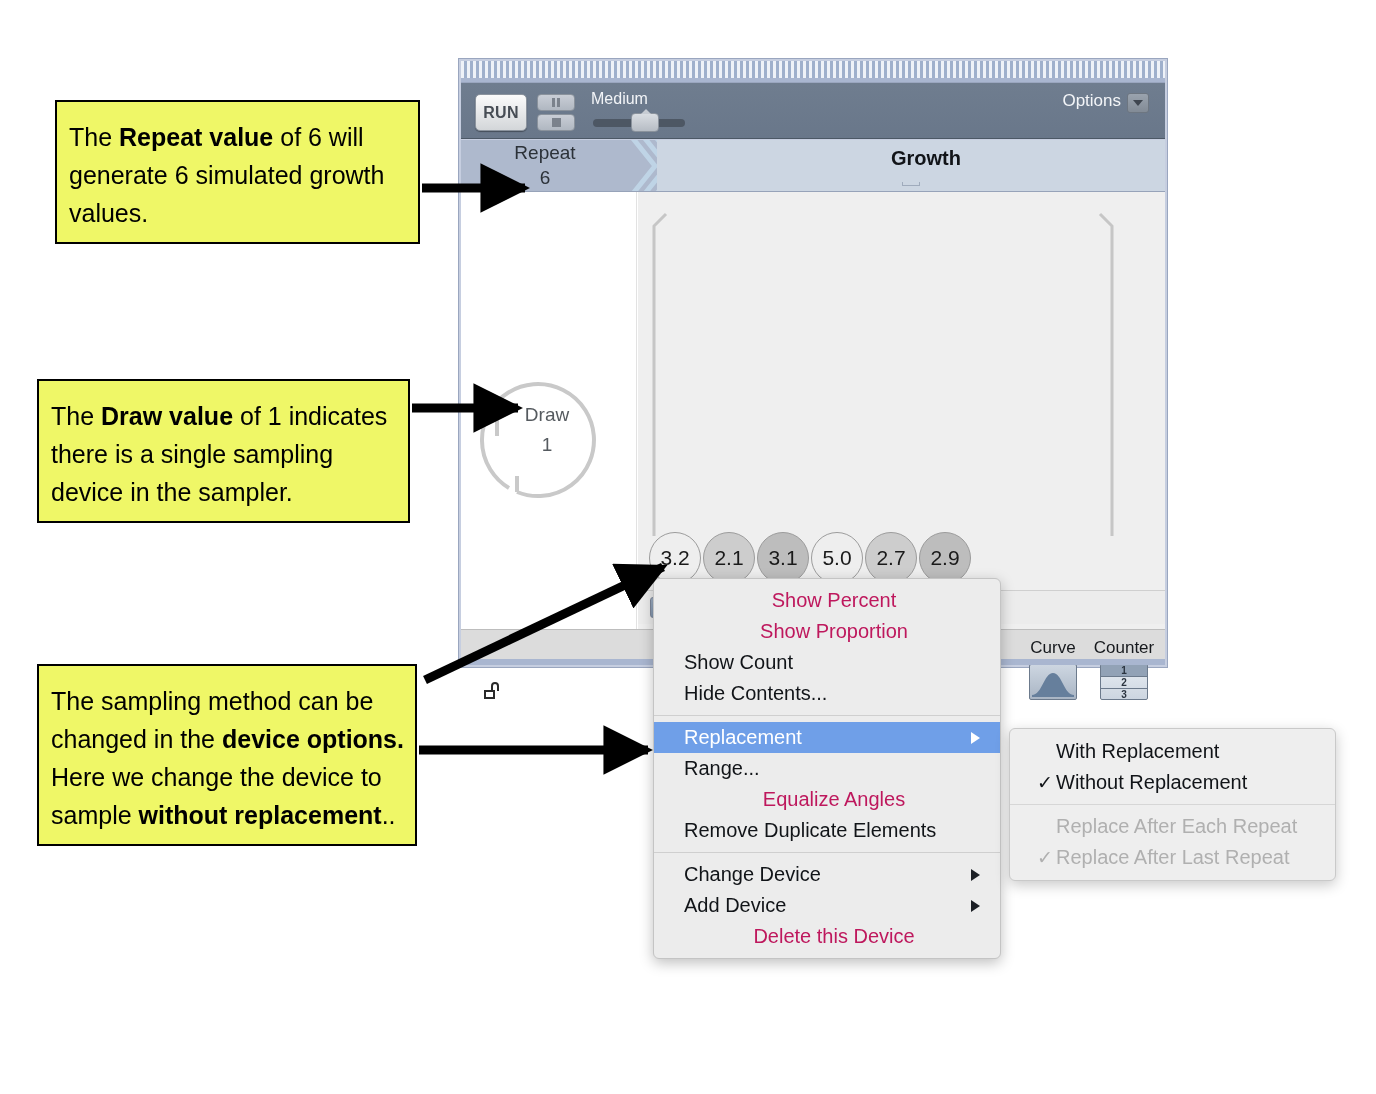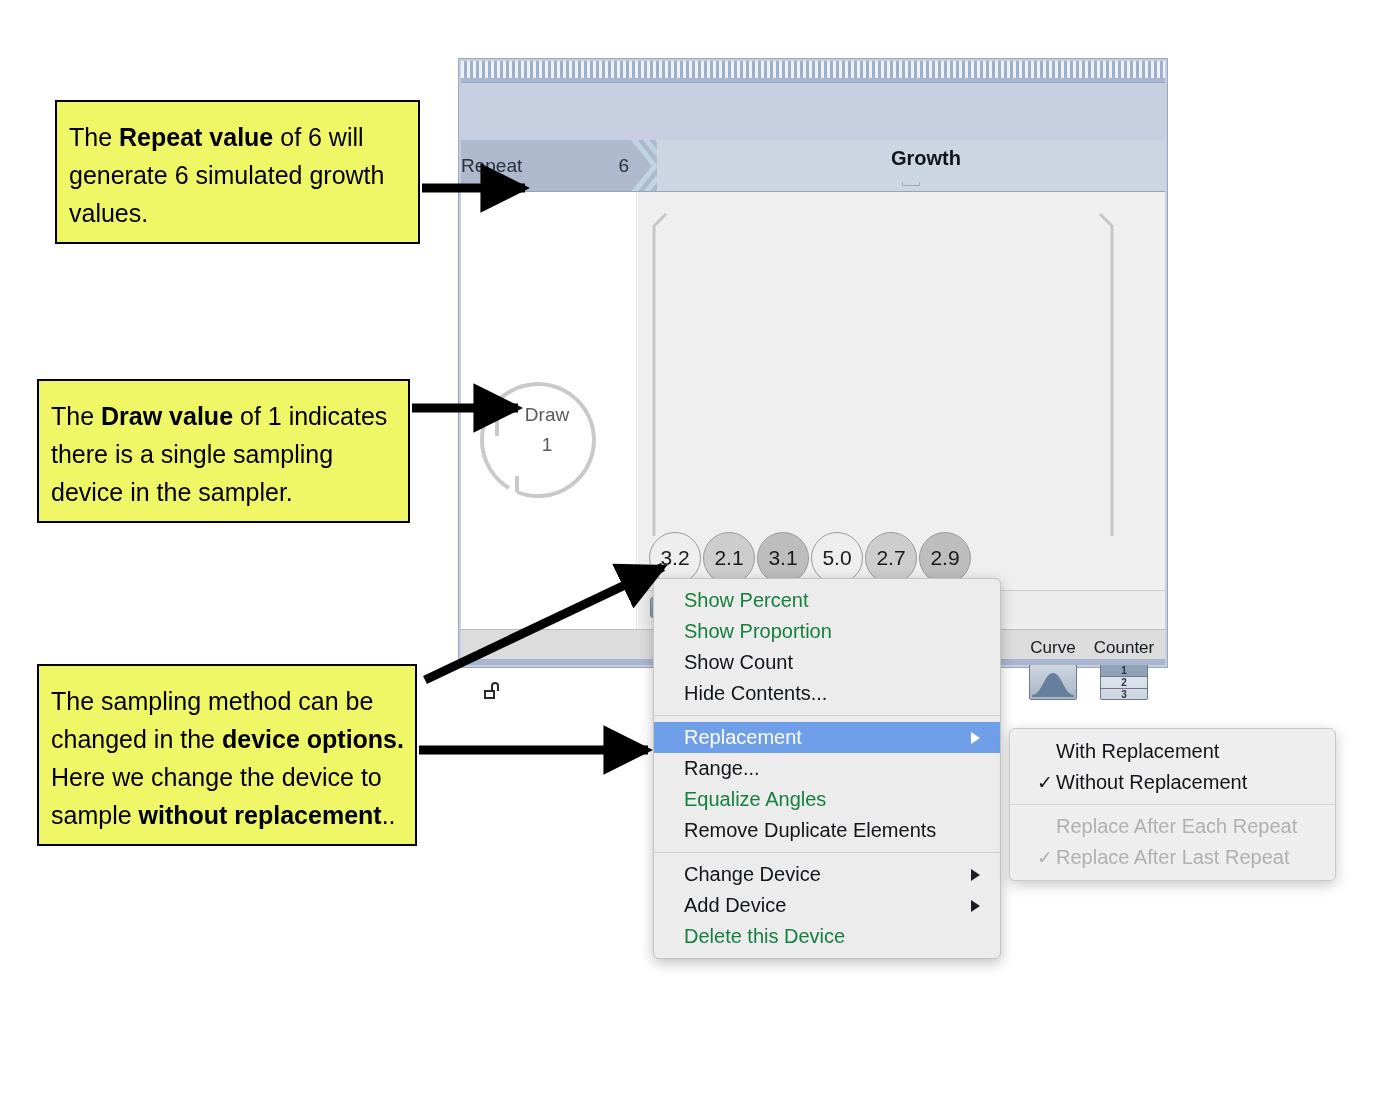--- a/index.html
+++ b/index.html
@@ -100,21 +100,21 @@
   }
 
   
   .band {
     position: absolute; left: 2px; top: 81px; right: 2px; height: 52px;
     background: #aeb9cd;
     border-bottom: 1px solid #97a3b9;
   }
   .repeat-box {
     position: absolute; left: 0; top: 0; width: 168px; height: 100%;
-    display: flex; flex-direction: row; align-items: center; justify-content: space-between;
+    display: flex; flex-direction: column; align-items: center; justify-content: center;
     gap: 0px;
   }
   .repeat-title { font-size: 19px; color: #2c3239; line-height: 24px; }
   .repeat-val   { font-size: 19px; color: #2c3239; line-height: 26px; }
   .chev-zone {
     position: absolute; left: 168px; top: 0; width: 62px; height: 100%;
     overflow: hidden;
   }
   .chev-zone svg { display:block; }
   .growth-panel {
@@ -245,21 +245,21 @@
     box-shadow: 0 4px 14px rgba(0,0,0,.25);
     padding: 6px 0;
     z-index: 40;
   }
   .ctx-item {
     height: 31px; display: flex; align-items: center;
     padding: 0 16px 0 30px;
     font-size: 20px; color: #111418;
     position: relative;
   }
-  .ctx-item.dim { color: #15803d; }
+  .ctx-item.dim { color: #be185d; justify-content: center; }
   .ctx-item.sel { background: #6f9fe8; color: #ffffff; }
   .ctx-sep { height: 1px; background: #cfcfcf; margin: 6px 0; }
   .ctx-arrow {
     position: absolute; right: 20px;
     border-left: 9px solid #1b1f25;
     border-top: 6px solid transparent; border-bottom: 6px solid transparent;
   }
   .ctx-item.sel .ctx-arrow { border-left-color: #ffffff; }
 
   
@@ -303,20 +303,43 @@
 </style>
 </head>
 <body>
 
 <div id="root">
 
   <div class="app-window">
 
     <div class="title-bar"></div>
 
+    <div class="toolbar">
+      <div class="run-btn">RUN</div>
+
+      <div class="tbtn pause">
+        <span class="pause-glyph">
+            <i></i>
+            <i></i>
+          </span>
+      </div>
+      <div class="tbtn stop">
+        <span class="stop-glyph"></span>
+      </div>
+
+      <div class="speed-label">Medium</div>
+      <div class="slider-track">
+        <div class="slider-knob"></div>
+      </div>
+
+      <div class="options-label">Options</div>
+      <div class="options-arrow">
+        <i></i>
+      </div>
+    </div>
 
     <div class="band">
       <div class="repeat-box">
         <div class="repeat-title">Repeat</div>
         <div class="repeat-val">6</div>
       </div>
       <div class="chev-zone">
         <svg width="62" height="52" viewBox="0 0 62 52">
           <g fill="none" stroke="#bfd4e6" stroke-width="5">
             <path d="M2,-4 L26,26 L2,56"></path>

